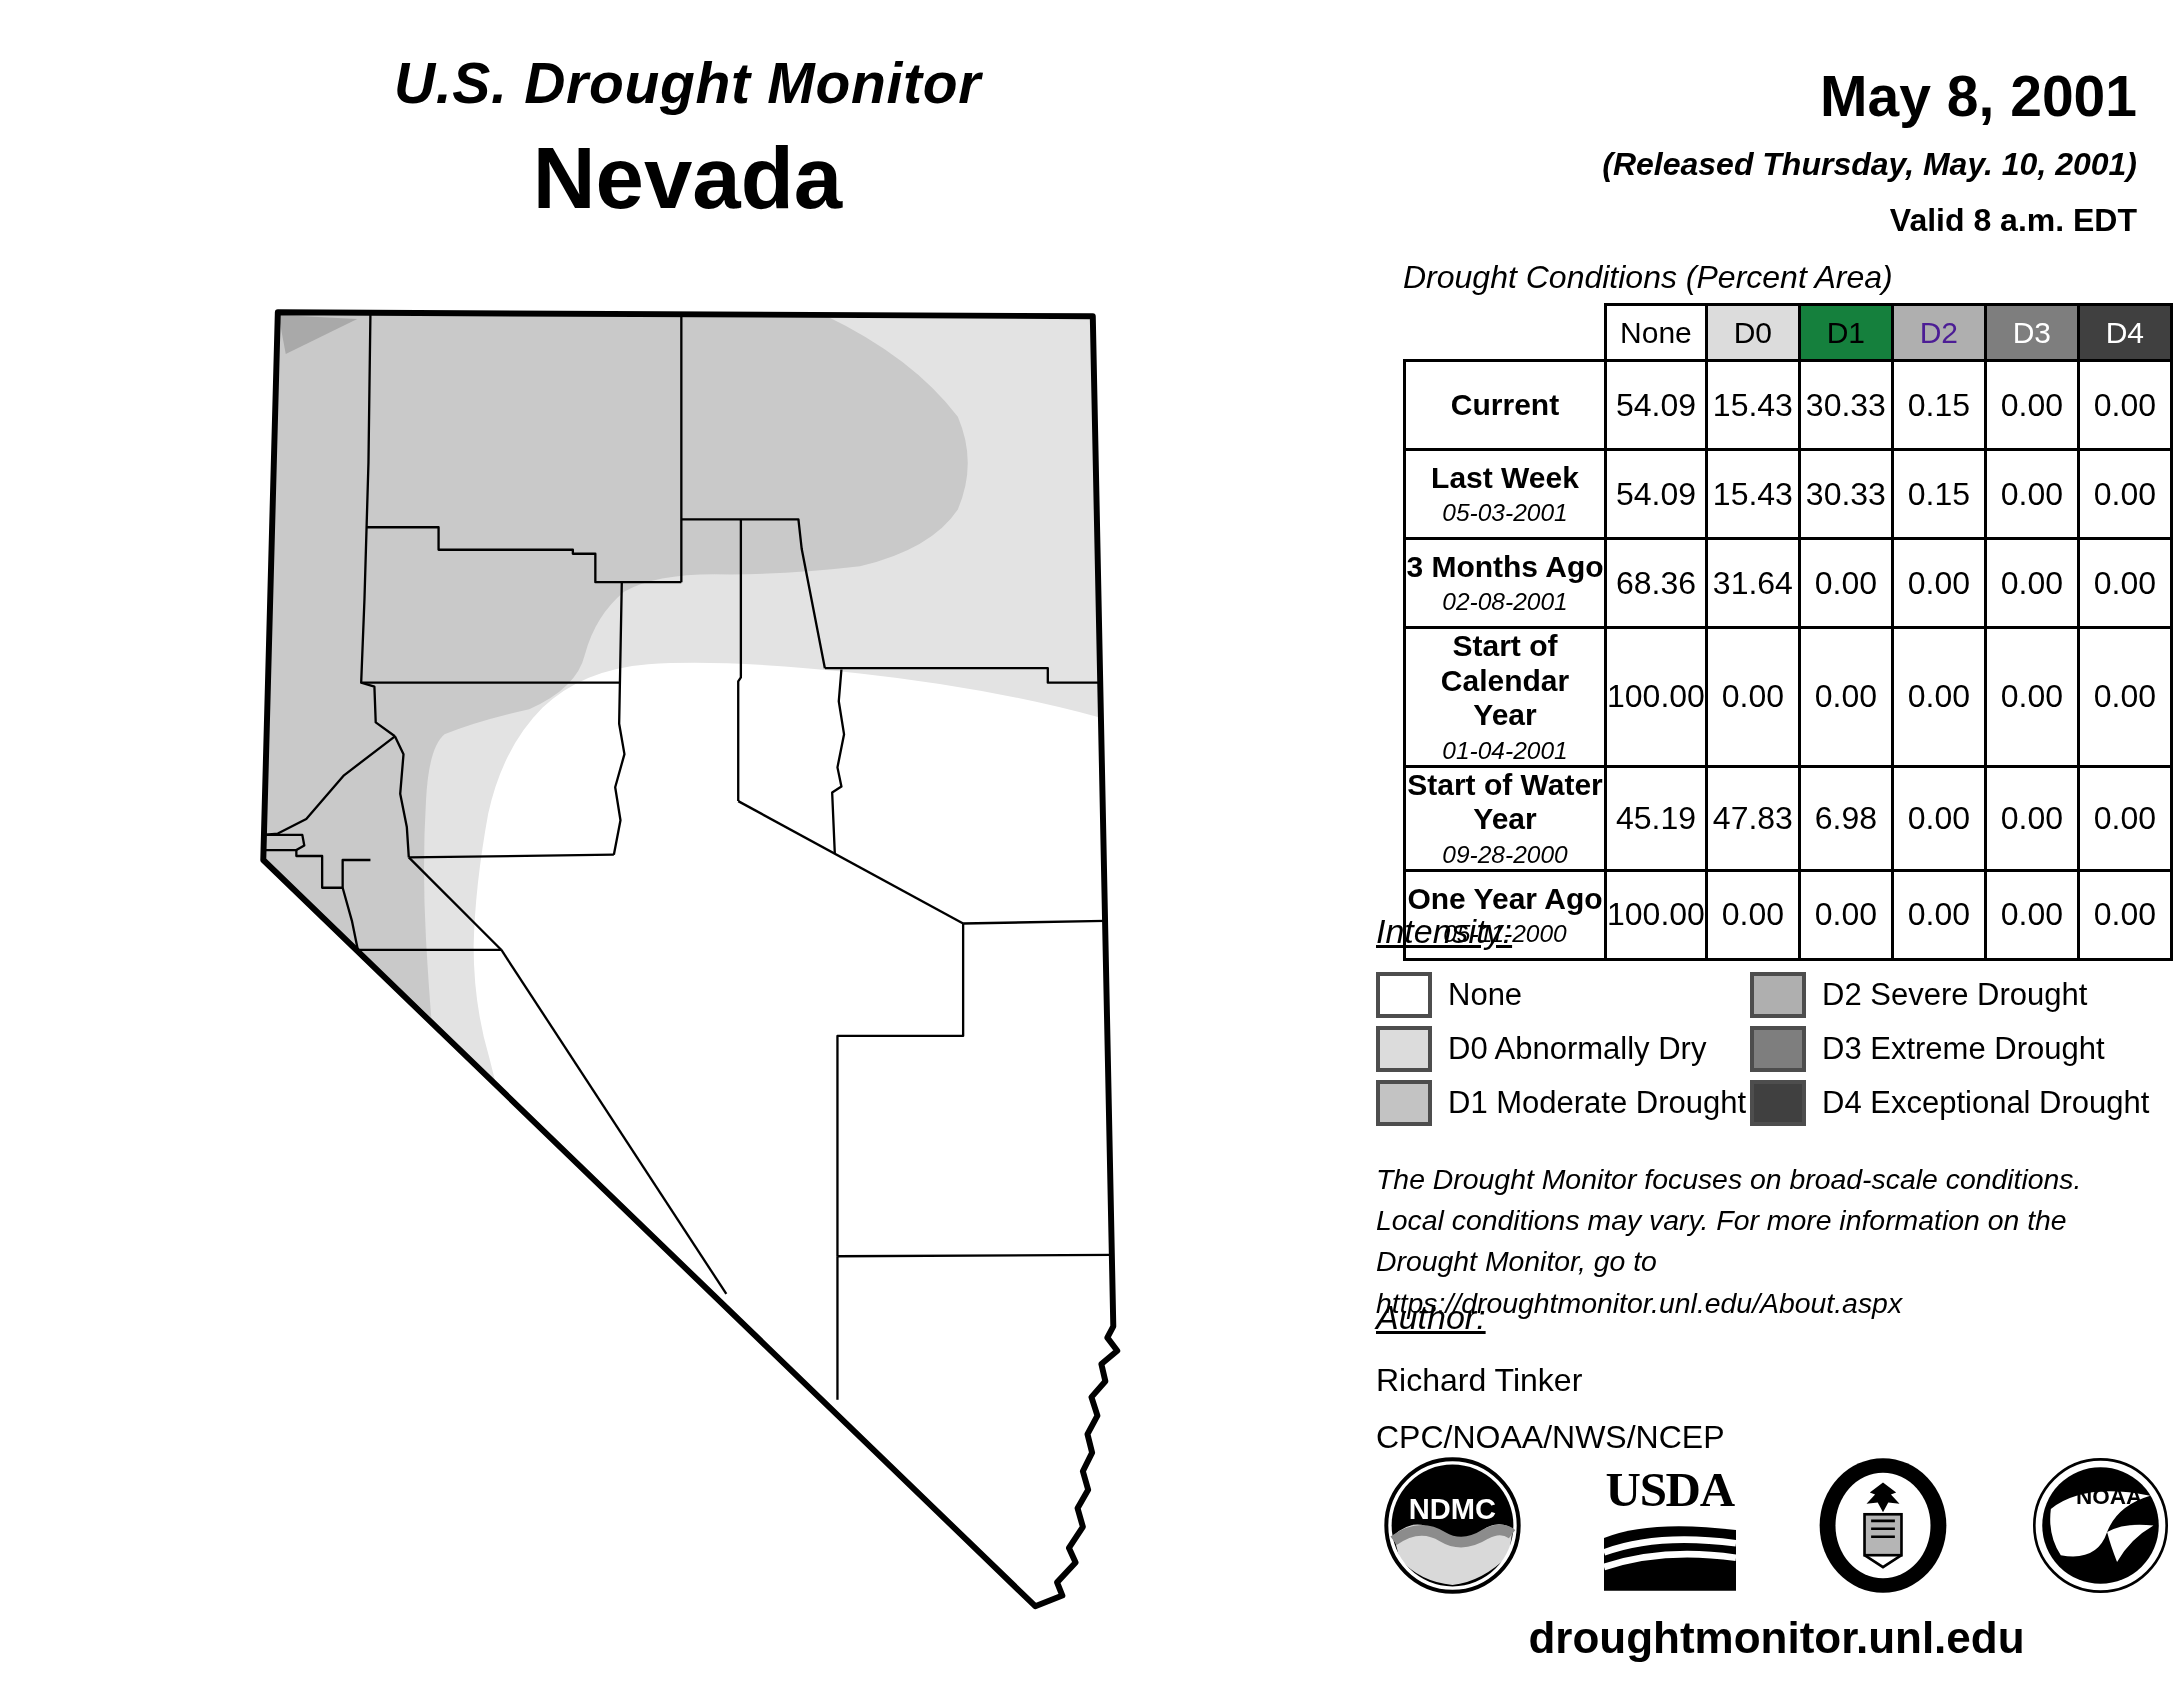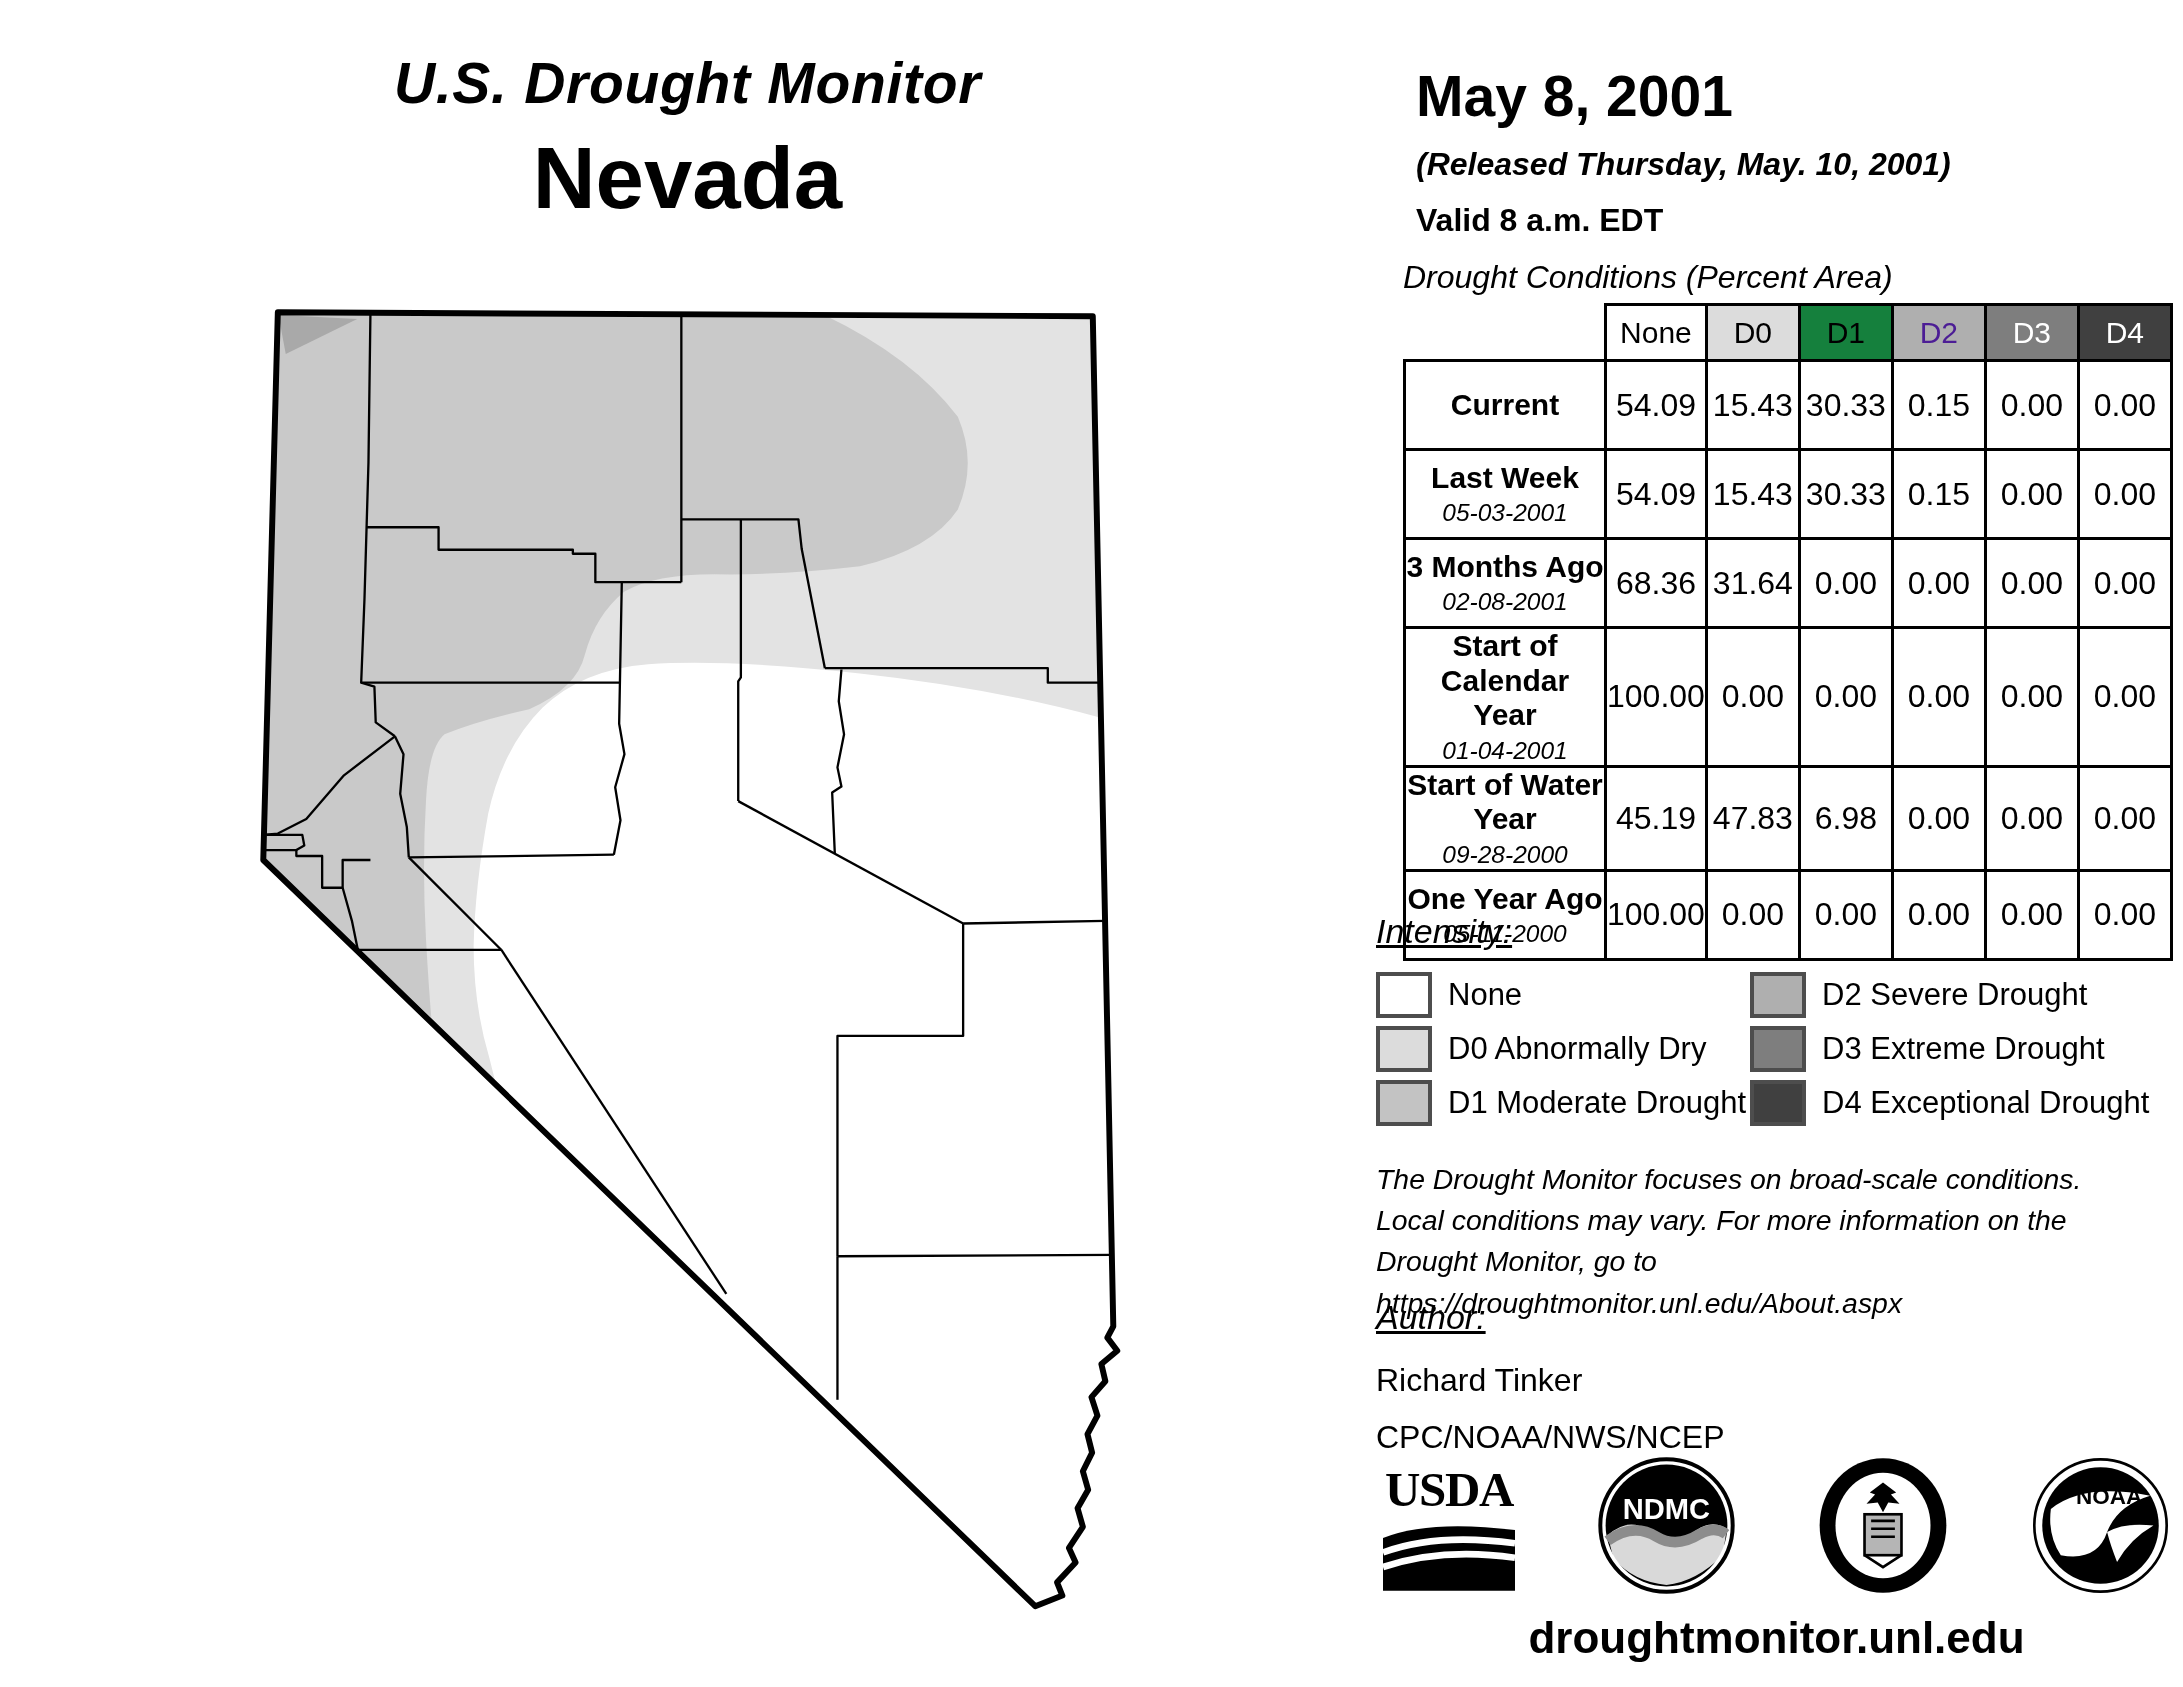--- a/index.html
+++ b/index.html
@@ -12,21 +12,21 @@
     color:#000;
     overflow:hidden;
   }
   
   .title-block{position:absolute;left:218px;top:50px;width:939px;text-align:center;}
   .title-main{font-size:57px;font-weight:bold;font-style:italic;letter-spacing:0.7px;}
   .title-state{font-size:87px;font-weight:bold;margin-top:12px;}
   
   .map-wrap{position:absolute;left:0;top:0;width:1151px;height:1634px;}
   
-  .date-block{position:absolute;left:1416px;top:63px;width:721px;text-align:left;}
+  .date-block{position:absolute;left:1416px;top:63px;width:721px;text-align:right;}
   .date-main{font-size:57px;font-weight:bold;}
   .date-released{font-size:32px;font-weight:bold;font-style:italic;margin-top:17px;}
   .date-valid{font-size:32px;font-weight:bold;margin-top:18.5px;}
   .table-title{position:absolute;left:1403px;top:259px;width:739px;text-align:left;font-size:32px;font-style:italic;}
   
   .dm-table{position:absolute;left:1403px;top:303px;border-collapse:collapse;}
   .dm-table td{border:3.3px solid #000;text-align:center;vertical-align:middle;padding:0;}
   .dm-table td.hdr-empty{border-top:none;border-left:none;background:#fff;}
   .dm-table .hdr-cell{width:90px;height:53px;font-size:30px;}
   .dm-table .lbl-cell{width:198px;height:86px;font-weight:bold;font-size:30px;line-height:1.15;}
@@ -248,34 +248,34 @@
   </div>
 
   <div class="author-block">
     <div class="author-title">Author:</div>
     <div class="author-name">Richard Tinker</div>
     <div class="author-org">CPC/NOAA/NWS/NCEP</div>
   </div>
 
   <div class="logos-row">
     <div class="logo">
-      <div class="usda-text">USDA</div>
-      <svg width="132" height="73" viewBox="0 0 200 110">
-        <path d="M0,30 Q70,2 200,18 L200,110 L0,110 Z" fill="#000"></path>
-        <path d="M0,52 Q80,22 200,38" stroke="#fff" stroke-width="10" fill="none"></path>
-        <path d="M0,74 Q90,44 200,60" stroke="#fff" stroke-width="10" fill="none"></path>
-      </svg>
-    </div>
-    <div class="logo">
       <svg width="139" height="139" viewBox="0 0 210 210">
         <circle cx="105" cy="105" r="100" fill="#fff" stroke="#000" stroke-width="6"></circle>
         <path d="M105,13 A92,92 0 0 1 197,105 A92,92 0 0 1 105,197 A92,92 0 0 1 13,105 A92,92 0 0 1 105,13 Z" fill="#000"></path>
         <path d="M16,120 Q50,90 80,115 Q115,140 150,112 Q175,95 196,110 L190,150 Q150,190 105,195 Q55,190 25,155 Z" fill="#fff" opacity="0.85"></path>
         <path d="M16,128 Q55,100 90,122 Q120,140 155,118 Q178,105 195,118" stroke="#8c8c8c" stroke-width="16" fill="none"></path>
         <text x="105" y="95" text-anchor="middle" font-family="Liberation Sans, sans-serif" font-size="44" font-weight="bold" fill="#fff">NDMC</text>
+      </svg>
+    </div>
+    <div class="logo">
+      <div class="usda-text">USDA</div>
+      <svg width="132" height="73" viewBox="0 0 200 110">
+        <path d="M0,30 Q70,2 200,18 L200,110 L0,110 Z" fill="#000"></path>
+        <path d="M0,52 Q80,22 200,38" stroke="#fff" stroke-width="10" fill="none"></path>
+        <path d="M0,74 Q90,44 200,60" stroke="#fff" stroke-width="10" fill="none"></path>
       </svg>
     </div>
     <div class="logo">
       <svg width="132" height="139" viewBox="0 0 200 210">
         <ellipse cx="100" cy="105" rx="96" ry="102" fill="#000"></ellipse>
         <ellipse cx="100" cy="105" rx="72" ry="80" fill="#fff"></ellipse>
         <path d="M100,40 L120,55 L112,58 L125,72 L108,70 L100,85 L92,70 L75,72 L88,58 L80,55 Z" fill="#000"></path>
         <rect x="72" y="88" width="56" height="62" fill="#b5b5b5" stroke="#000" stroke-width="4"></rect>
         <path d="M72,150 L100,168 L128,150" fill="none" stroke="#000" stroke-width="4"></path>
         <path d="M82,98 L118,98 M82,110 L118,110 M82,122 L118,122" stroke="#000" stroke-width="4"></path>

